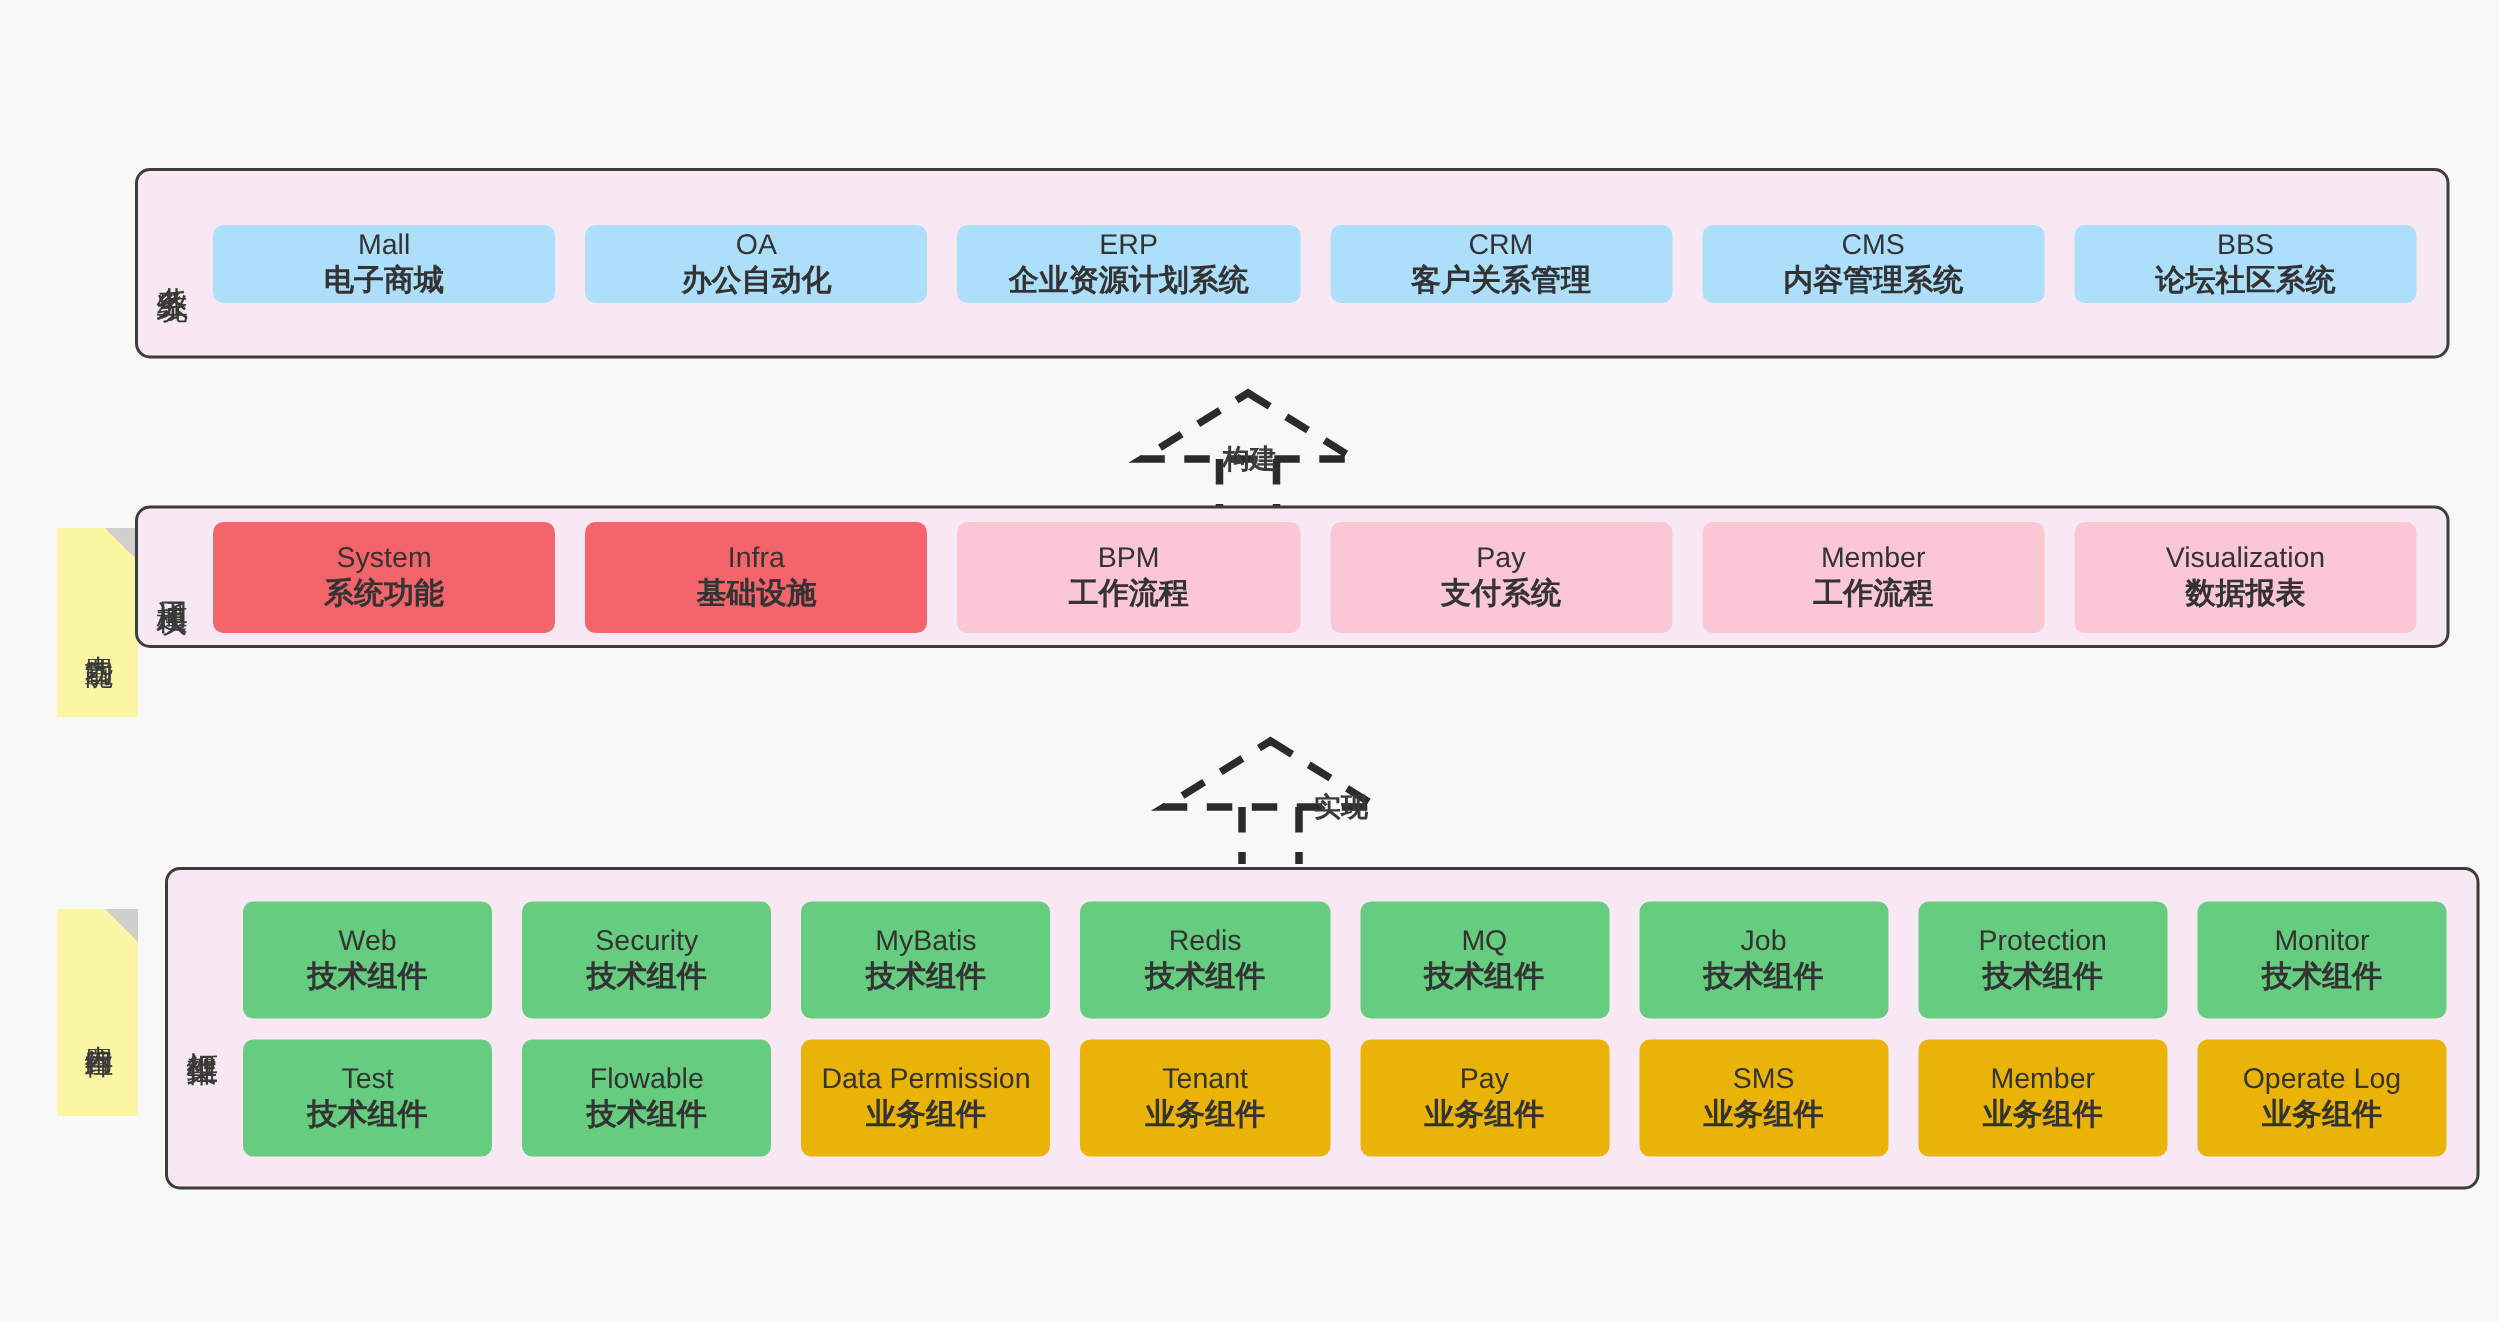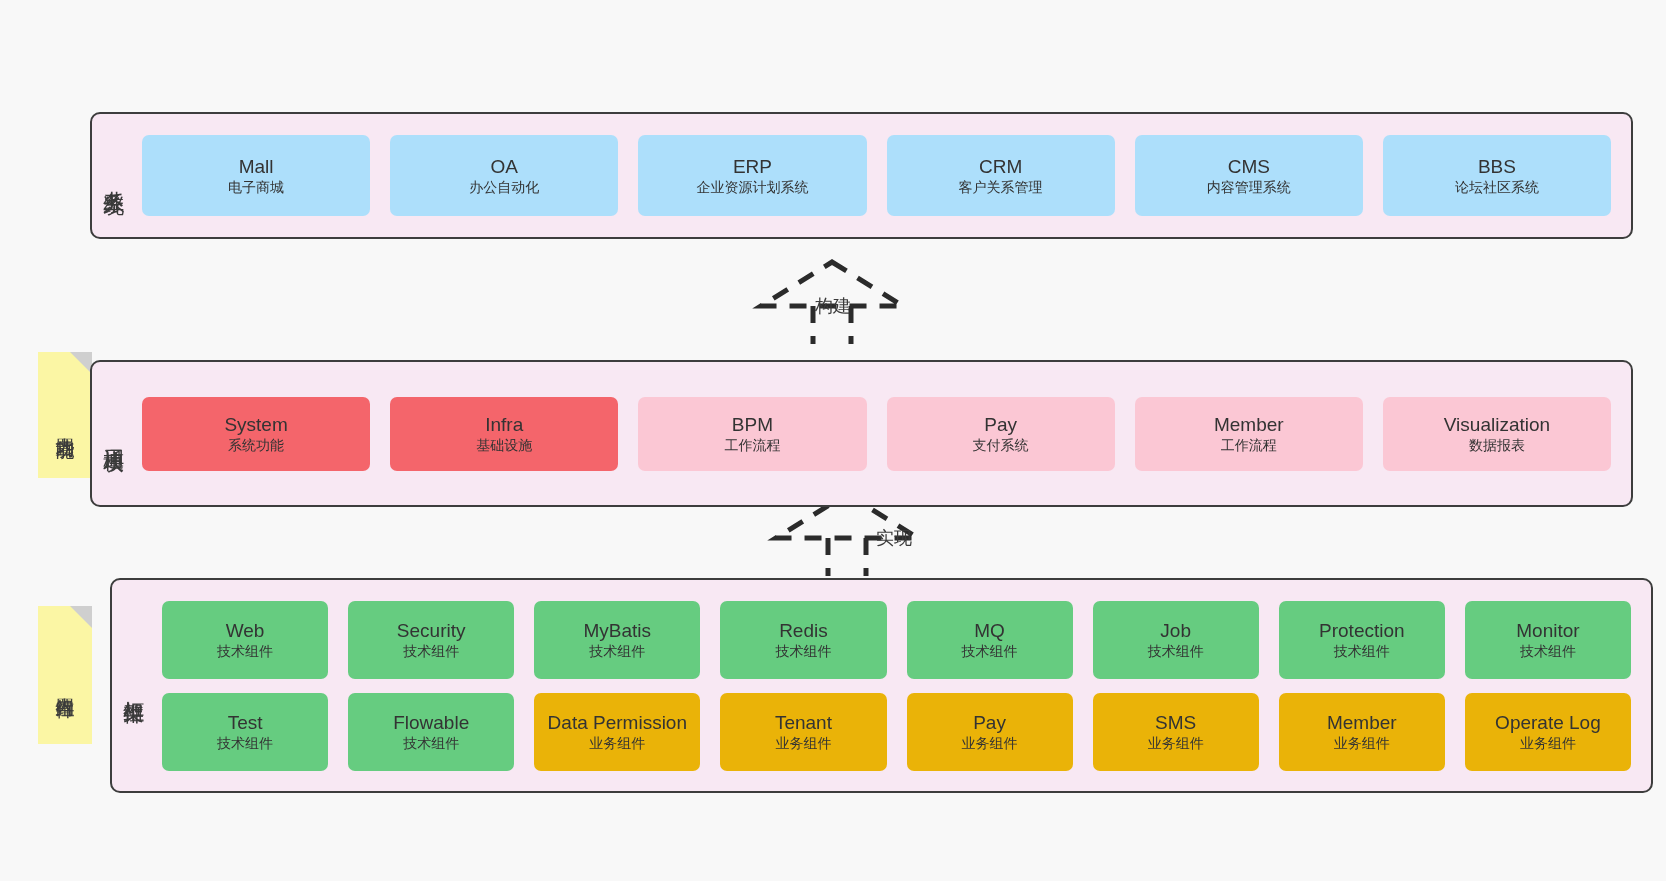--- a/index.html
+++ b/index.html
@@ -71,34 +71,34 @@
     flex-direction: column;
     align-items: center;
     justify-content: center;
     text-align: center;
     line-height: 1.22;
     box-sizing: border-box;
     padding: 4px 6px;
     color: #333333;
   }
   .card .t1 { font-size: 19px; }
-  .card .t2 { font-size: 14px; }
+  .card .t2 { font-size: 20px; font-weight: bold; }
 
   .blue   { background: #addffb; }
   .red    { background: #f4656b; }
   .pink   { background: #fbc7d4; }
   .green  { background: #66cc80; }
   .mint   { background: #eab308; text-align: right; }
 
   
   #sec-business { left: 90px;  top: 112px; width: 1543px; height: 127px; }
-  #sec-modules  { left: 90px;  top: 360px; width: 1543px; height: 147px; }
+  #sec-modules  { left: 90px;  top: 337px; width: 1543px; height: 95px; }
   #sec-framework{ left: 90px;  top: 578px; width: 1543px; height: 215px; margin-left: 20px; }
 
-  #sec-business .card  { height: 81px; }
+  #sec-business .card  { height: 52px; }
   #sec-modules  .card  { height: 74px; }
   #sec-framework .card { height: 78px; }
 
   
   .note {
     position: absolute;
     background: #fbf6a4;
     width: 54px;
     box-sizing: border-box;
     z-index: 1;
@@ -121,20 +121,21 @@
     border-left: 22px solid transparent;
     border-top: 22px solid #cfcfcf;
   }
   #note-modules   { left: 38px; top: 352px; height: 126px; }
   #note-framework { left: 38px; top: 606px; height: 138px; }
 
   
   .uml-arrow {
     position: absolute;
     z-index: 2;
+    font-weight: bold;
   }
   .uml-arrow svg { display: block; overflow: visible; }
   .uml-label {
     position: absolute;
     font-size: 18px;
     color: #3a3a3a;
     background: transparent;
     white-space: nowrap;
     user-select: none;
   }

